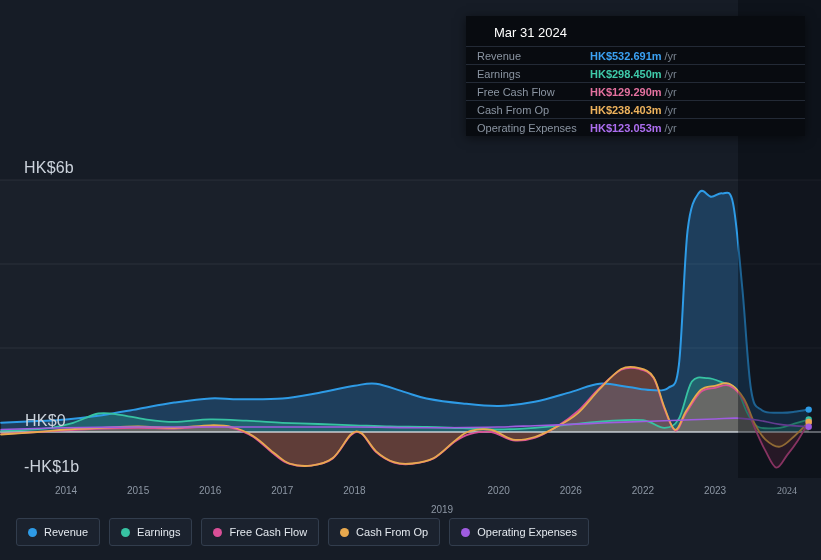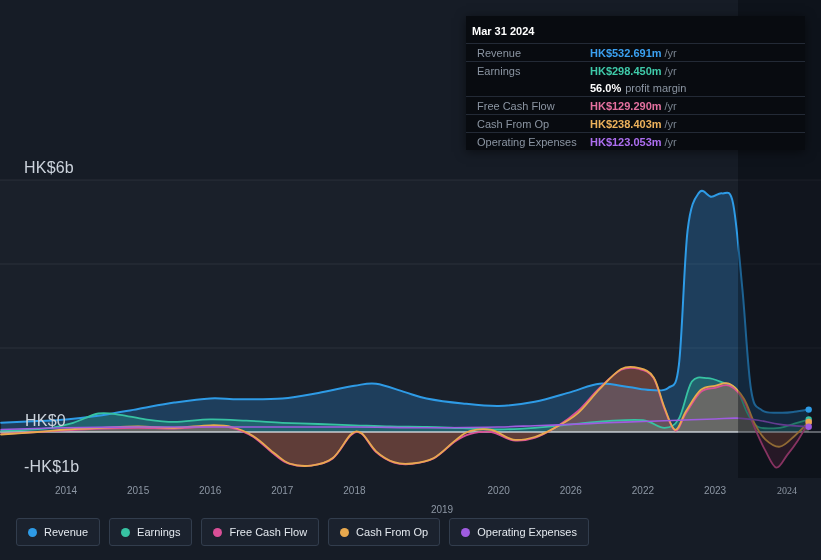--- a/index.html
+++ b/index.html
@@ -7,21 +7,21 @@
         font-family:"Liberation Sans",sans-serif;}
   #chart{position:absolute;left:0;top:0;width:821px;height:560px;}
   .ylabel{position:absolute;font-size:16px;color:#ccd3dc;letter-spacing:.2px;}
   .y6{left:24px;top:159px;}
   .y0{left:25px;top:412px;}
   .ym1{left:24px;top:458px;}
   .xtick{position:absolute;top:485px;transform:translateX(-50%);font-size:10px;color:#8d97a4;}
   
   .tooltip{position:absolute;left:466px;top:16px;width:339px;background:#080b10;z-index:5;
            box-shadow:0 2px 10px rgba(0,0,0,.5);}
-  .t-title{padding:9px 11px 6px 6px;font-size:11px;font-weight:bold;color:#ffffff;}
+  .t-title{padding:9px 11px 6px 28px;font-size:13px;font-weight:normal;color:#ffffff;}
   .t-row{border-top:1px solid #232a36;}
   .t-line{display:flex;align-items:center;height:17px;padding:0 11px;font-size:11px;}
   .t-label{flex:0 0 113px;color:#8b95a2;}
   .t-val{font-weight:bold;}
   .t-suffix{color:#78828e;margin-left:3px;}
   .t-sub-val{color:#ffffff;font-weight:bold;}
   .t-sub-text{color:#8b95a2;margin-left:4px;}
   
   #legend{position:absolute;left:16px;top:518px;display:flex;gap:9px;}
   .legend-item{display:flex;align-items:center;gap:7px;background:#1b222e;border:1px solid #323d4d;
@@ -83,25 +83,20 @@
             <span class="t-val" style="color: rgb(59, 161, 242);">HK$532.691m</span>
             <span class="t-suffix">/yr</span>
           </div>
         </div>
         <div class="t-row">
           <div class="t-line">
             <span class="t-label">Earnings</span>
             <span class="t-val" style="color: rgb(63, 202, 169);">HK$298.450m</span>
             <span class="t-suffix">/yr</span>
           </div>
-          <div class="t-line">
-            <span class="t-label"></span>
-            <span class="t-sub-val">56.0%</span>
-            <span class="t-sub-text">profit margin</span>
-          </div>
         </div>
         <div class="t-row">
           <div class="t-line">
             <span class="t-label">Free Cash Flow</span>
             <span class="t-val" style="color: rgb(228, 113, 159);">HK$129.290m</span>
             <span class="t-suffix">/yr</span>
           </div>
         </div>
         <div class="t-row">
           <div class="t-line">

